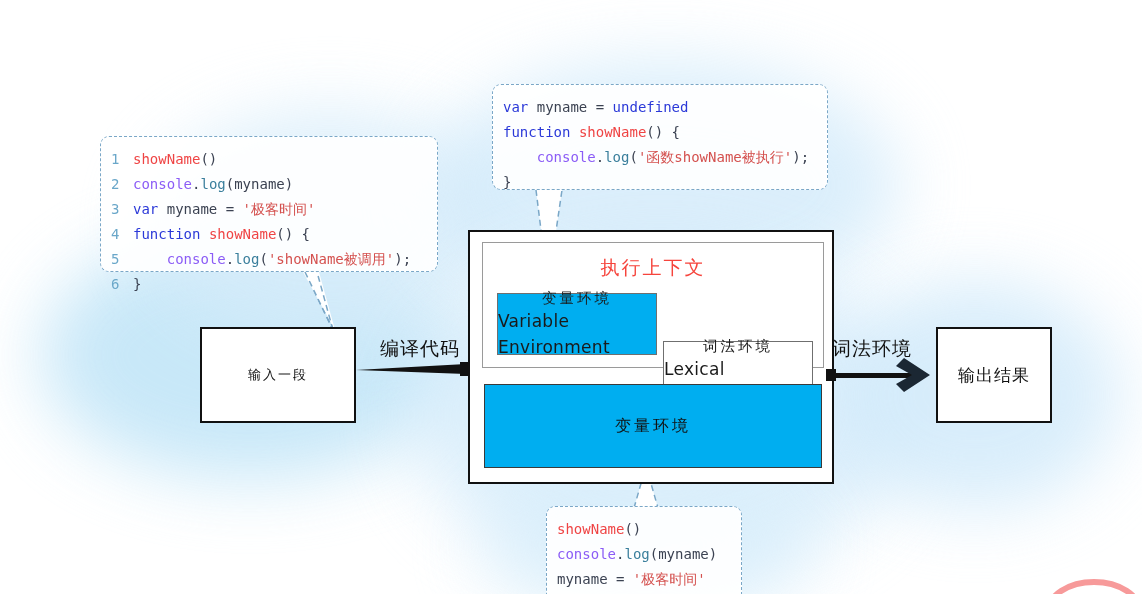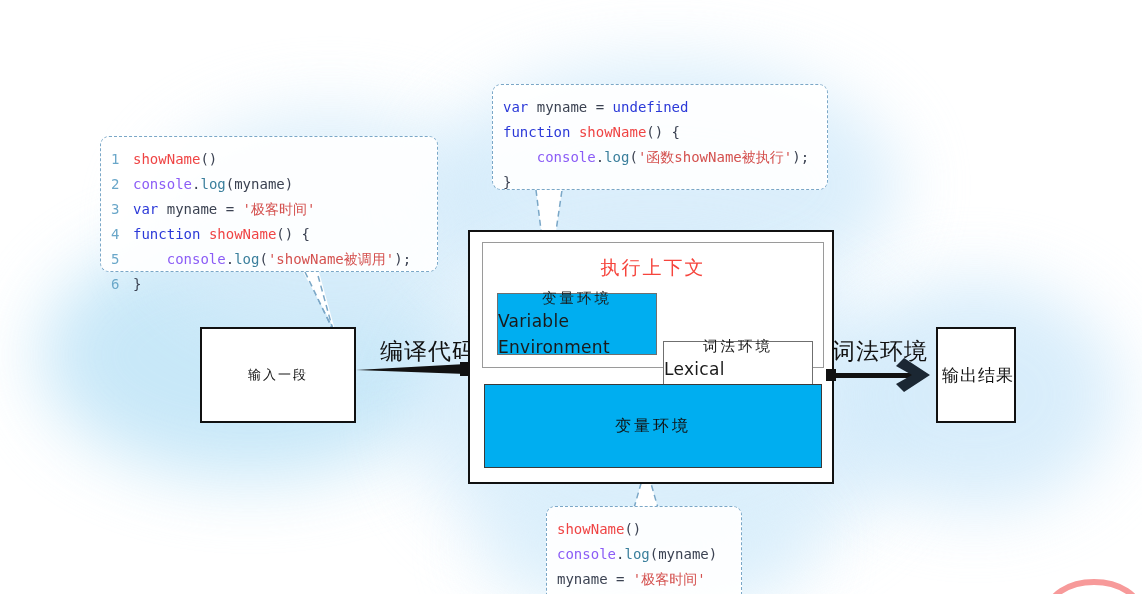--- a/index.html
+++ b/index.html
@@ -85,21 +85,21 @@
     border:1px solid #3a3a3a;
     display:flex;align-items:center;justify-content:center;
     font-family:"DejaVu Sans","Liberation Sans",sans-serif;
     font-size:16px;letter-spacing:3px;color:#111;
   }
 
   
   .arrow-label{
     position:absolute;
     font-family:"DejaVu Sans","Liberation Sans",sans-serif;
-    font-size:23px;color:#111;white-space:nowrap;letter-spacing:1px;
+    font-size:19px;color:#111;white-space:nowrap;letter-spacing:1px;
   }
   svg.arrow{position:absolute;overflow:visible;}
   .corner-arc{position:absolute;pointer-events:none;}
 </style>
 </head>
 <body>
 
 <div id="glow-field">
   <div class="glow" style="left:40px;top:230px;width:420px;height:250px;background:#bfe4f7;opacity:.85;"></div>
   <div class="glow" style="left:150px;top:110px;width:360px;height:230px;background:#d6ecfa;opacity:.8;"></div>
@@ -133,21 +133,21 @@
 <div class="code-callout" id="source-code-callout" style="left:100px;top:136px;width:338px;height:136px;"><div class="code-line"><span class="ln">1</span><span class="fn">showName</span><span class="pl">()</span></div><div class="code-line"><span class="ln">2</span><span class="obj">console</span><span class="pl">.</span><span class="prop">log</span><span class="pl">(myname)</span></div><div class="code-line"><span class="ln">3</span><span class="kw">var</span><span class="pl"> myname = </span><span class="str">'极客时间'</span></div><div class="code-line"><span class="ln">4</span><span class="kw">function</span><span class="pl"> </span><span class="fn">showName</span><span class="pl">() {</span></div><div class="code-line"><span class="ln">5</span><span class="pl">    </span><span class="obj">console</span><span class="pl">.</span><span class="prop">log</span><span class="pl">(</span><span class="str">'showName被调用'</span><span class="pl">);</span></div><div class="code-line"><span class="ln">6</span><span class="pl">}</span></div></div>
 
 <div class="code-callout" id="variable-environment-callout" style="left:492px;top:84px;width:336px;height:106px;"><div class="code-line"><span class="kw">var</span><span class="pl"> myname = </span><span class="und">undefined</span></div><div class="code-line"><span class="kw">function</span><span class="pl"> </span><span class="fn">showName</span><span class="pl">() {</span></div><div class="code-line"><span class="pl">    </span><span class="obj">console</span><span class="pl">.</span><span class="prop">log</span><span class="pl">(</span><span class="str">'函数showName被执行'</span><span class="pl">);</span></div><div class="code-line"><span class="pl">}</span></div></div>
 
 <div class="code-callout" id="executable-code-callout" style="left:546px;top:506px;width:196px;height:96px;"><div class="code-line"><span class="fn">showName</span><span class="pl">()</span></div><div class="code-line"><span class="obj">console</span><span class="pl">.</span><span class="prop">log</span><span class="pl">(myname)</span></div><div class="code-line"><span class="pl">myname = </span><span class="str">'极客时间'</span></div></div>
 
 <div class="sketch-box" id="input-box" style="left:200px;top:327px;width:156px;height:96px;">
   <div class="l1" style="font-size:13px;letter-spacing:2px;">输入一段</div>
 </div>
 
-<div class="sketch-box" id="output-box" style="left:936px;top:327px;width:80px;height:96px;align-items:flex-end;">
+<div class="sketch-box" id="output-box" style="left:936px;top:327px;width:116px;height:96px;">
   <div class="l1" style="font-size:17px;letter-spacing:1px;">输出结果</div>
 </div>
 
 <div class="arrow-label" style="left:380px;top:336px;">编译代码</div>
 <svg class="arrow" style="left:356px;top:356px;width:116px;height:24px;">
   <path d="M0,14 L110,8 L110,18 Z" fill="#111"></path>
   <rect x="104" y="6" width="10" height="14" fill="#111"></rect>
 </svg>
 
 <div id="pipeline-box" style="left:468px;top:230px;width:366px;height:254px;">

